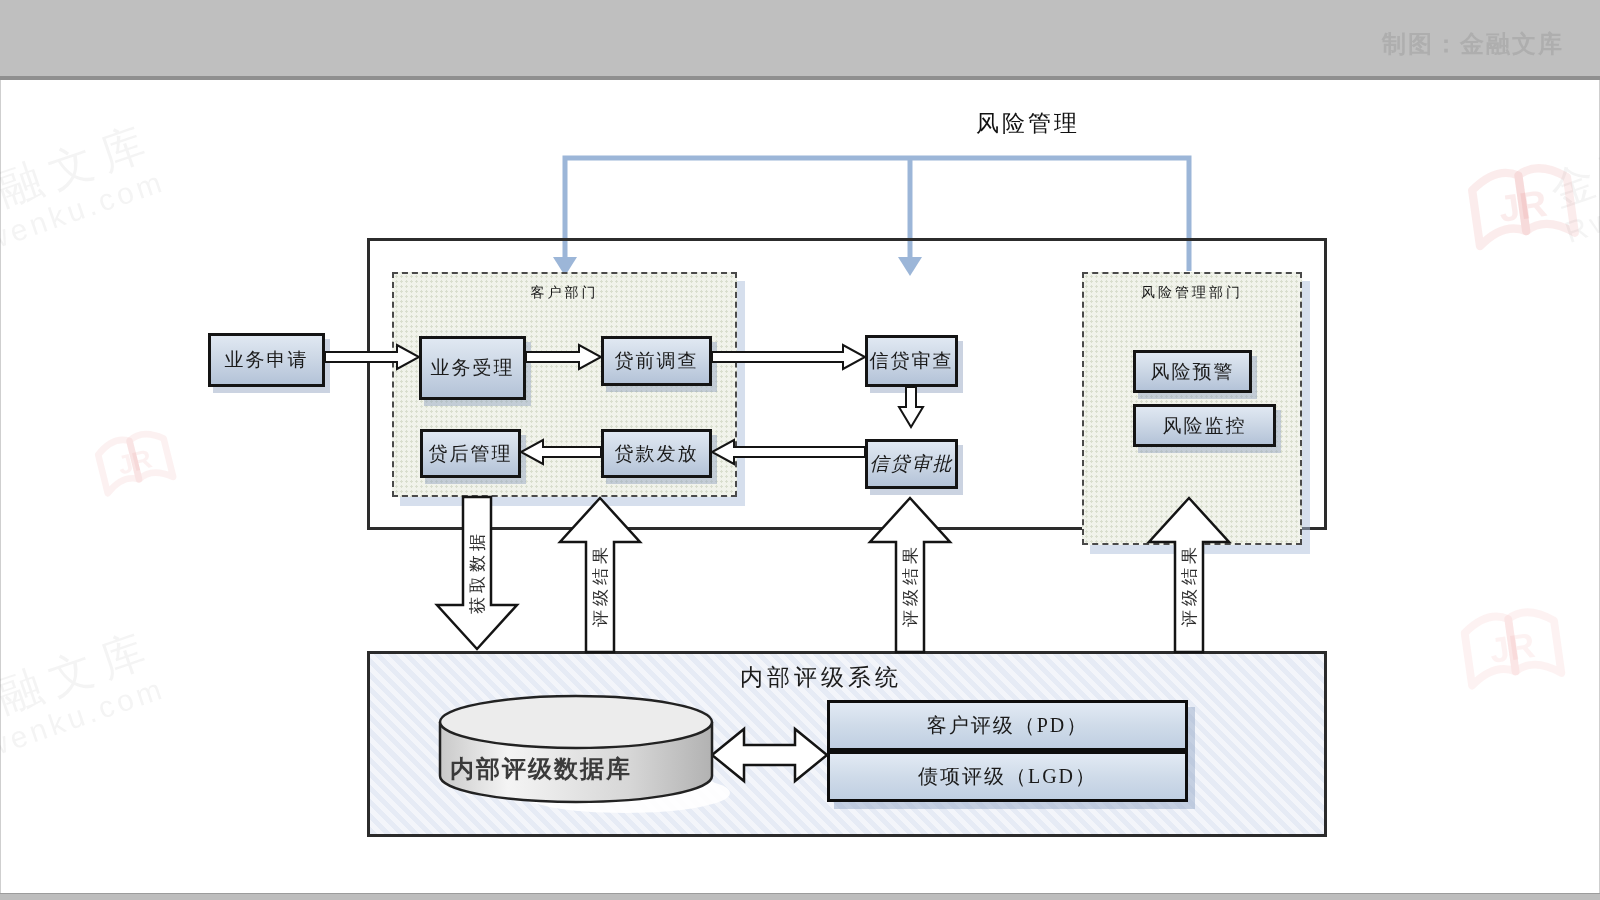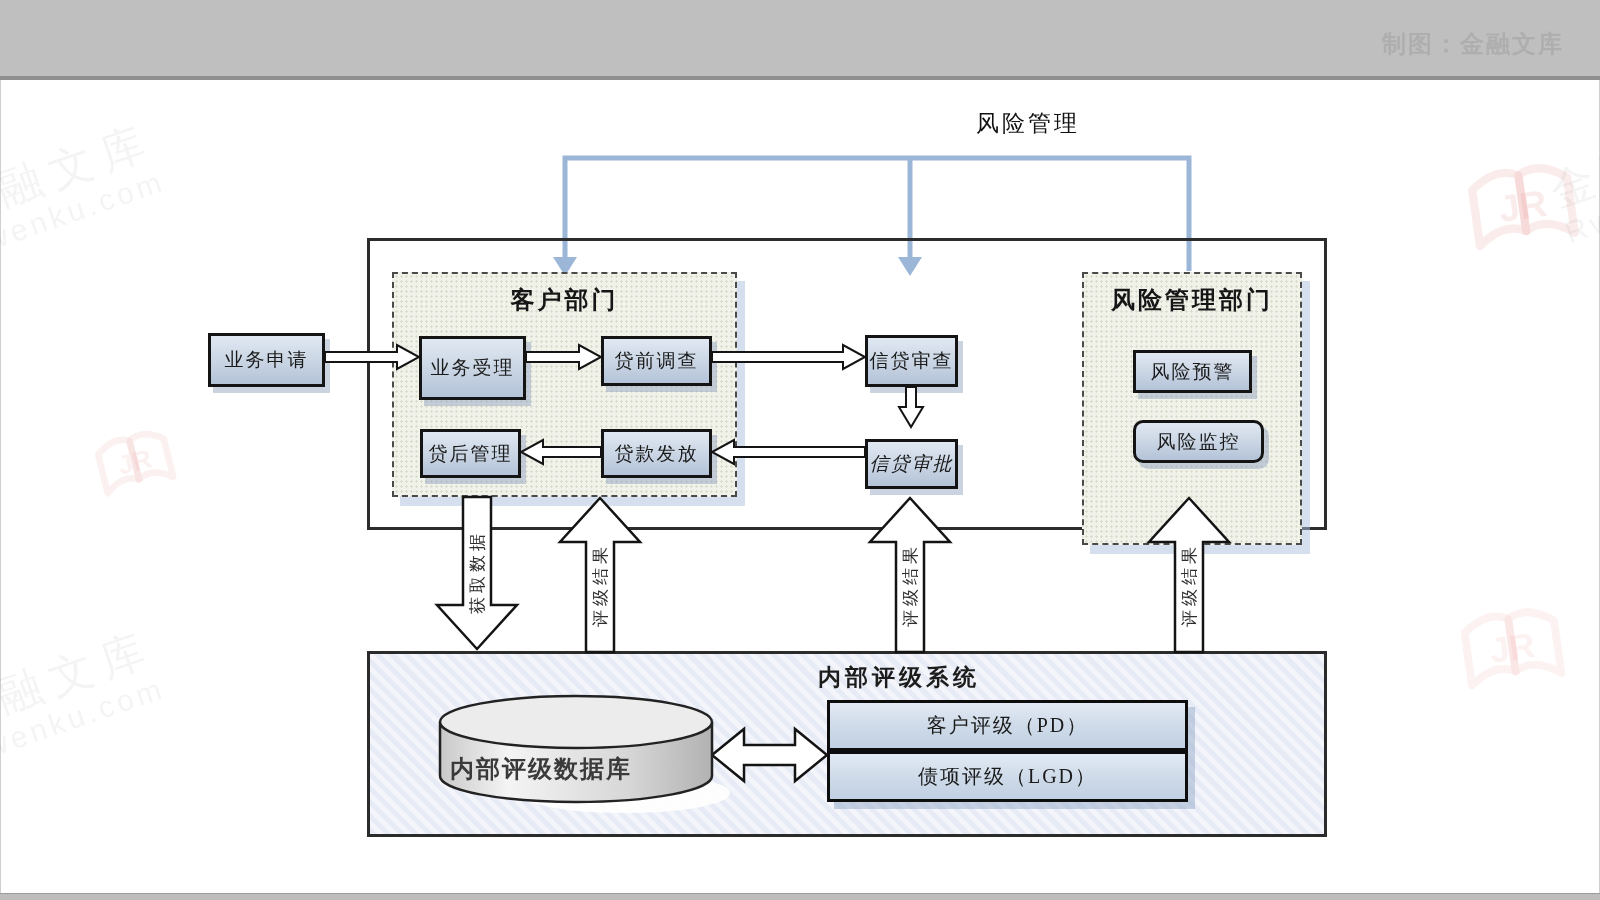--- a/index.html
+++ b/index.html
@@ -21,29 +21,29 @@
   .wm-logo{color:rgba(231,128,128,0.15);pointer-events:none;}
   
   .serif{font-family:"Liberation Serif","DejaVu Serif",serif;}
   .risk-label{left:948px;top:108px;width:160px;text-align:center;font-size:23px;color:#111;letter-spacing:3px;}
   .container-bg{left:367px;top:238px;width:960px;height:292px;background:#fff;box-sizing:border-box;}
   .container-border{left:367px;top:238px;width:960px;height:292px;border:3px solid #2c2c2c;
                     box-sizing:border-box;pointer-events:none;}
   .dashed{border:2px dashed #4a4a4a;box-sizing:border-box;background-color:#f1f3eb;
           background-image:radial-gradient(#d9dece 1px,transparent 1.2px);background-size:5px 5px;
           box-shadow:8px 9px 0 rgba(173,192,220,0.5);}
-  .dept-title{left:0;top:10px;width:100%;text-align:center;font-size:24px;font-weight:bold;
+  .dept-title{left:0;top:10px;width:100%;text-align:center;font-size:14px;font-weight:normal;
               letter-spacing:3px;color:#161616;}
   .pbox{background:linear-gradient(180deg,#e0e8f2 0%,#cdd8e6 45%,#b4c3d8 100%);
         border:3px solid #141414;box-sizing:border-box;box-shadow:5px 6px 0 rgba(140,158,188,0.45);
         display:flex;align-items:center;justify-content:center;font-size:19px;color:#1a1a1a;
         letter-spacing:2px;}
   .irb-box{left:367px;top:651px;width:960px;height:186px;box-sizing:border-box;border:3px solid #2b2b2b;
            background:repeating-linear-gradient(45deg,#e6ebf5 0 5px,#f3f5fa 5px 10px);}
-  .irb-title{left:740px;top:662px;width:240px;text-align:right;font-size:23px;font-weight:bold;
+  .irb-title{left:740px;top:662px;width:240px;text-align:left;font-size:23px;font-weight:normal;
              letter-spacing:4px;color:#1c1c1c;}
   .rating-box{left:827px;width:361px;height:51px;border:3px solid #0d0d0d;box-sizing:border-box;
               background:linear-gradient(180deg,#e2eaf4 0%,#cfdbe9 50%,#c0cfe2 100%);
               box-shadow:7px 7px 0 rgba(150,170,200,0.5);display:flex;align-items:center;
               justify-content:center;font-size:20px;color:#1a1a1a;letter-spacing:2px;}
   .db-label{left:450px;top:753px;width:255px;font-size:24px;font-weight:bold;
             color:#3a3a3a;letter-spacing:2px;}
   .arrow-label{font-size:17px;color:#2e2e2e;letter-spacing:4px;white-space:nowrap;
                transform:translate(-50%,-50%) rotate(-90deg);}
   svg.layer{position:absolute;left:0;top:0;width:1600px;height:900px;pointer-events:none;}
@@ -121,21 +121,21 @@
   </div>
 
   <div class="abs serif pbox" style="left:208px;top:333px;width:117px;height:54px;">业务申请</div>
   <div class="abs serif pbox" style="left:419px;top:336px;width:107px;height:64px;">业务受理</div>
   <div class="abs serif pbox" style="left:601px;top:336px;width:111px;height:50px;">贷前调查</div>
   <div class="abs serif pbox" style="left:420px;top:429px;width:101px;height:49px;">贷后管理</div>
   <div class="abs serif pbox" style="left:601px;top:429px;width:111px;height:49px;">贷款发放</div>
   <div class="abs serif pbox" style="left:865px;top:335px;width:93px;height:52px;">信贷审查</div>
   <div class="abs serif pbox" style="left:865px;top:439px;width:93px;height:50px;font-style:italic;">信贷审批</div>
   <div class="abs serif pbox" style="left:1133px;top:350px;width:119px;height:43px;font-family:Liberation Serif, serif;">风险预警</div>
-  <div class="abs serif pbox" style="left:1133px;top:420px;width:131px;height:43px;border-radius:10px;">风险监控</div>
+  <div class="abs serif pbox" style="left:1133px;top:404px;width:143px;height:43px;">风险监控</div>
 
   <div class="abs irb-box"></div>
   <div class="abs serif irb-title">内部评级系统</div>
   <div class="abs rating-box serif" style="top:700px;">客户评级（PD）</div>
   <div class="abs rating-box serif" style="top:751px;">债项评级（LGD）</div>
 
   <svg class="layer">
     <defs>
       <linearGradient id="cylGrad" x1="0" y1="0" x2="1" y2="0">
         <stop offset="0" stop-color="#c9c9c9"></stop>

